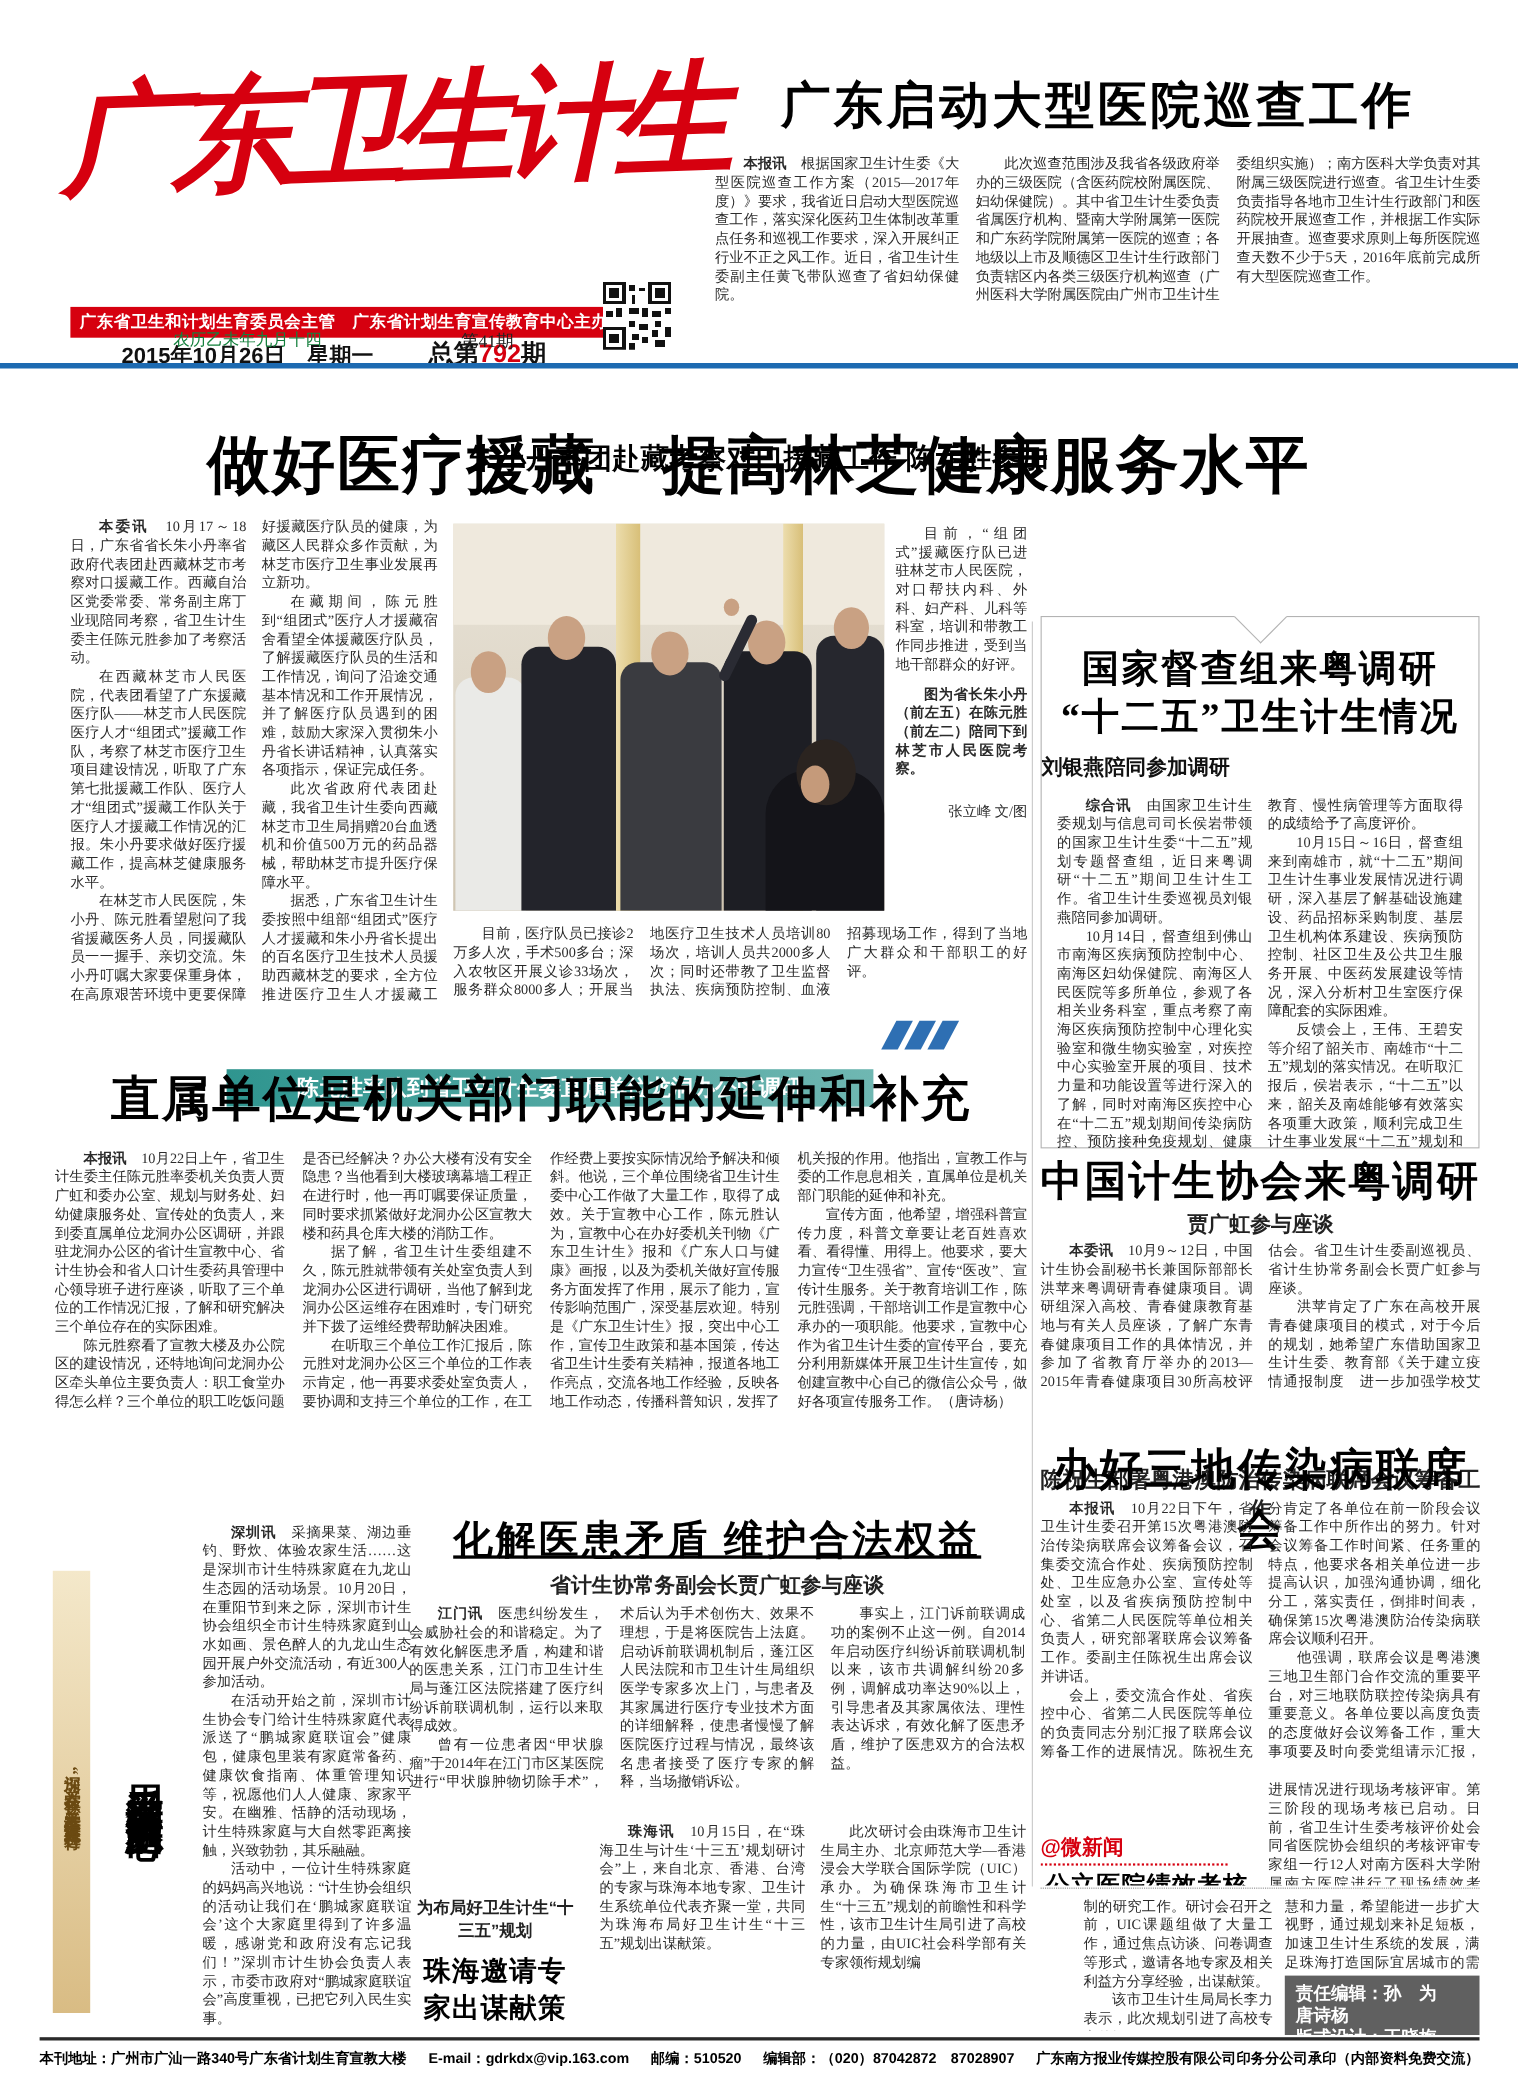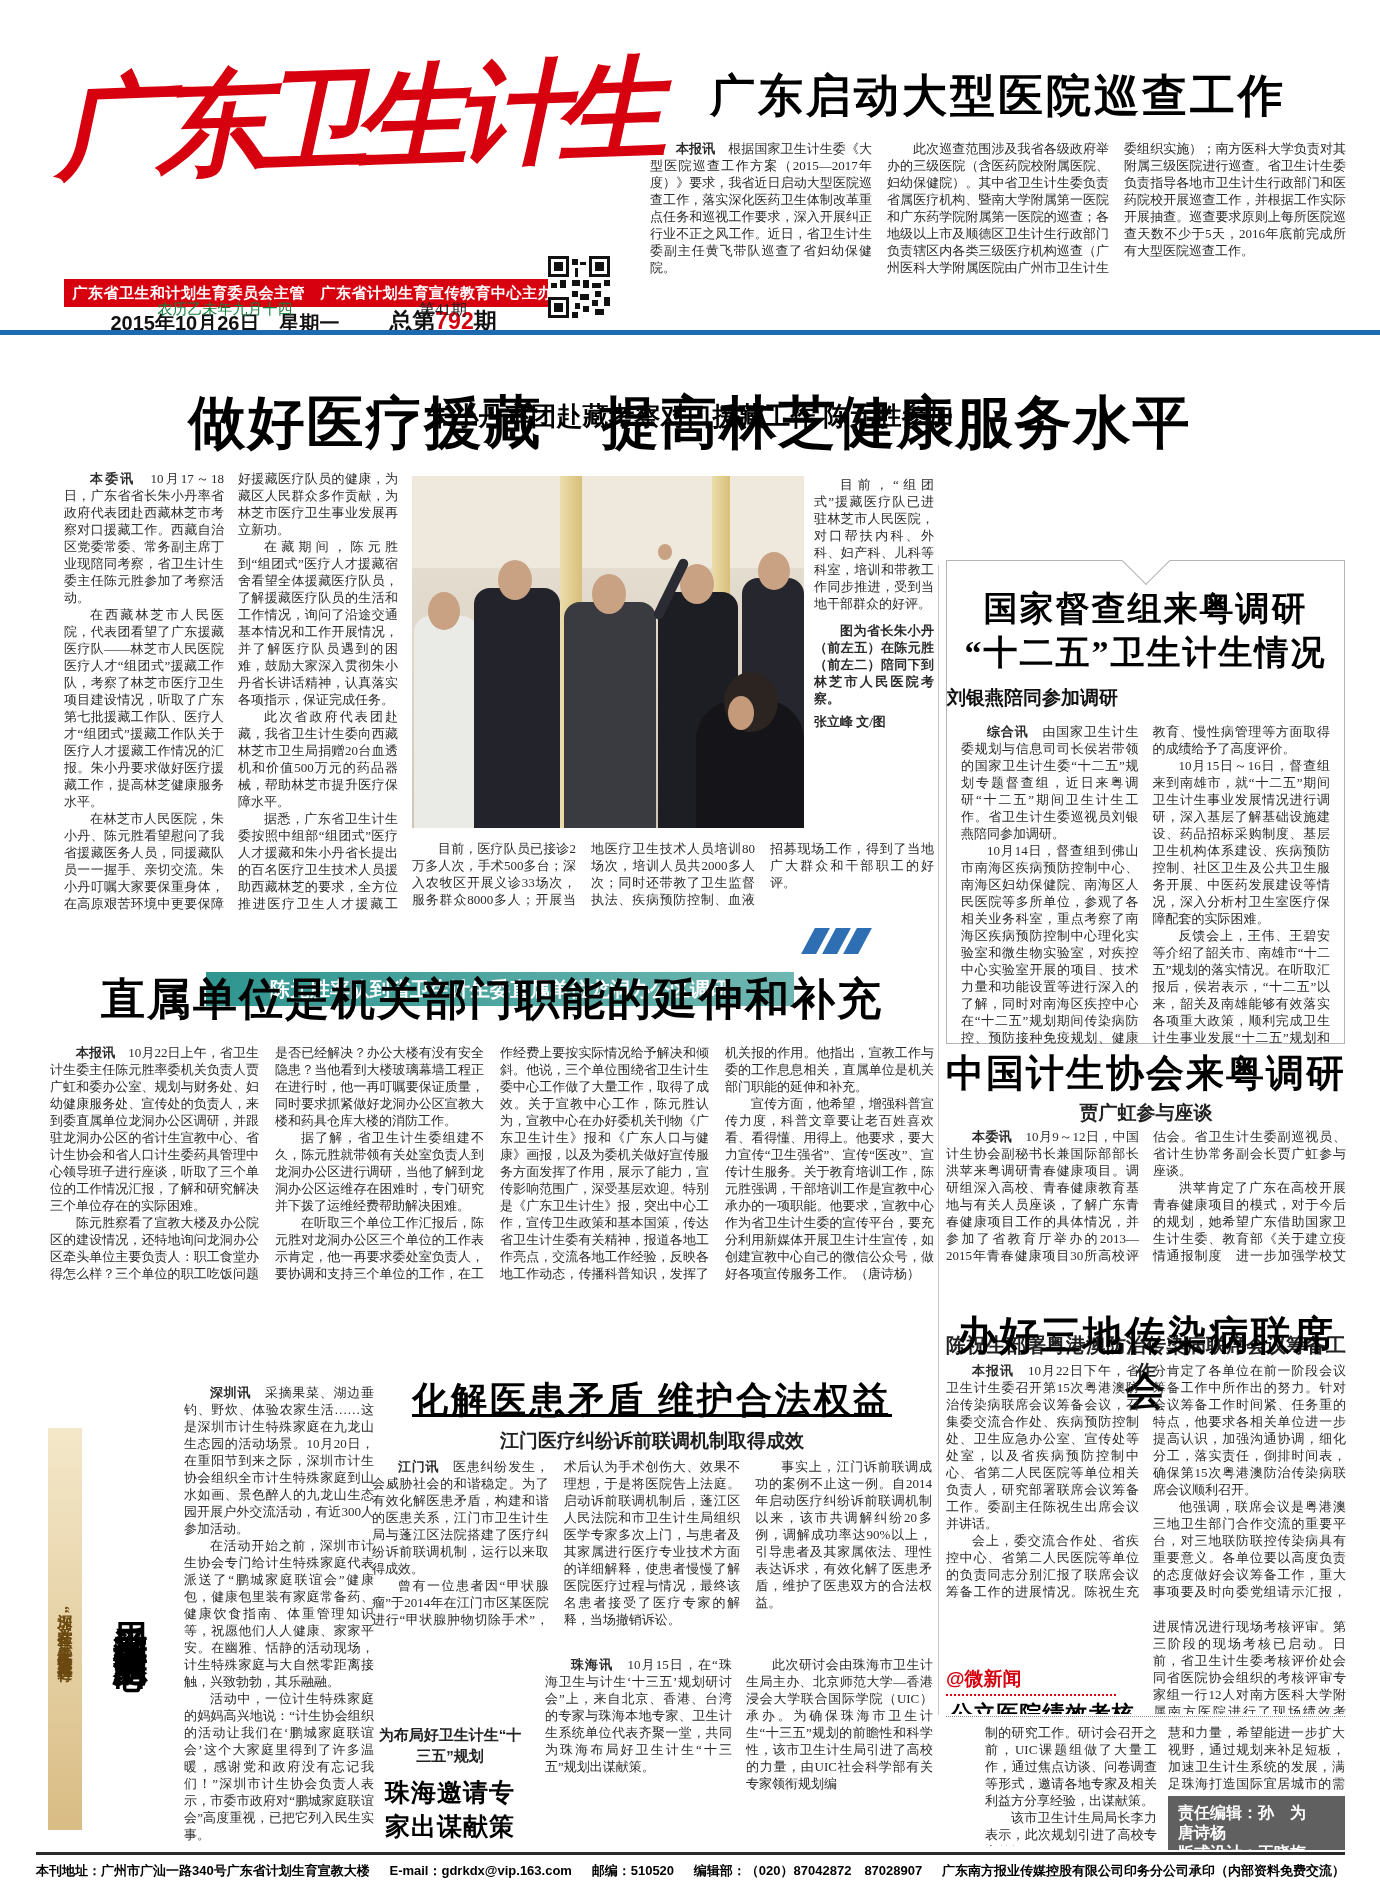--- a/index.html
+++ b/index.html
@@ -38,21 +38,21 @@
   .kicker{left:0;top:351px;width:1380px;font-size:26px;font-weight:bold;text-align:center;color:#000;}
   .mainhead{left:0;top:385px;width:1380px;font-size:57px;letter-spacing:2px;text-align:center;}
   .lead-left{left:64px;top:470px;width:334px;height:456px;}
   .photo{left:412px;top:476px;width:392px;height:352px;background:linear-gradient(180deg,#e9e4d8 0%,#ddd5c6 55%,#cfc5b2 100%);overflow:hidden;}
   .ph-band{position:absolute;left:0;top:0;width:100%;height:92px;background:#efe9dd;}
   .ph-pillar{position:absolute;top:0;bottom:0;background:linear-gradient(90deg,#ecddad,#d8bf78);}
   .fig{position:absolute;bottom:0;border-radius:16px 16px 0 0;}
   .head{position:absolute;border-radius:50%;background:#c9a183;}
   .lead-right{left:814px;top:476px;width:120px;height:352px;}
   .caption{font-weight:bold;margin-top:10px;}
-  .credit{font-weight:bold;margin-top:6px;text-align:left;}
+  .credit{font-weight:normal;margin-top:22px;text-align:right;}
   .lead-below{left:412px;top:840px;width:522px;height:84px;}
   
   .banner{left:206px;top:924px;width:588px;height:34px;line-height:34px;text-align:center;color:#fff;
           font-size:20px;font-weight:bold;background:linear-gradient(90deg,#2f958f,#6fb7b2);}
   .arrows{left:802px;top:928px;display:flex;}
   .arrow{width:15px;height:26px;background:#2e6fb3;transform:skewX(-28deg);margin-left:6px;}
   .du-head{left:50px;top:970px;width:884px;font-size:44px;letter-spacing:2px;text-align:center;}
   .du-body{left:50px;top:1044px;width:884px;height:320px;}
   
   .vrule{left:938px;top:565px;width:1px;height:1150px;background:#c8c8c8;}
@@ -262,21 +262,21 @@
   <div class="abs sz-strip">深圳“爱在金秋”关爱计生特殊家庭正在进行</div>
   <div class="abs sz-vhead hl-serif">用爱滋润计生特殊家庭的心田</div>
   <div class="abs sz-body bodytext">
     <p><b class="lead-b">深圳讯</b><span>　采摘果菜、湖边垂钓、野炊、体验农家生活……这是深圳市计生特殊家庭在九龙山生态园的活动场景。10月20日，在重阳节到来之际，深圳市计生协会组织全市计生特殊家庭到山水如画、景色醉人的九龙山生态园开展户外交流活动，有近300人参加活动。</span></p>
     <p>在活动开始之前，深圳市计生协会专门给计生特殊家庭代表派送了“鹏城家庭联谊会”健康包，健康包里装有家庭常备药、健康饮食指南、体重管理知识等，祝愿他们人人健康、家家平安。在幽雅、恬静的活动现场，计生特殊家庭与大自然零距离接触，兴致勃勃，其乐融融。</p>
     <p>活动中，一位计生特殊家庭的妈妈高兴地说：“计生协会组织的活动让我们在‘鹏城家庭联谊会’这个大家庭里得到了许多温暖，感谢党和政府没有忘记我们！”深圳市计生协会负责人表示，市委市政府对“鹏城家庭联谊会”高度重视，已把它列入民生实事。</p>
     <p>据悉，深圳市计生协自2013年成立计生特殊家庭自助互助平台——“鹏城家庭联谊会”以来，每年组织近百场次丰富多彩的活动，让计生特殊家庭走出家门、融入社会，用爱滋润计生特殊家庭的心田，帮助他们树立起生活的信心，认识更多的朋友。（朱丽婵）</p>
   </div>
 
   <div class="abs jm-head hl-serif">化解医患矛盾 维护合法权益</div>
-  <div class="abs jm-sub">江门医疗纠纷诉前联调机制取得成效</div>
+  <div class="abs jm-sub">省计生协常务副会长贾广虹参与座谈</div>
   <div class="abs jm-body bodytext cols3">
     <p><b class="lead-b">江门讯</b><span>　医患纠纷发生，会威胁社会的和谐稳定。为了有效化解医患矛盾，构建和谐的医患关系，江门市卫生计生局与蓬江区法院搭建了医疗纠纷诉前联调机制，运行以来取得成效。</span></p>
     <p>曾有一位患者因“甲状腺瘤”于2014年在江门市区某医院进行“甲状腺肿物切除手术”，术后认为手术创伤大、效果不理想，于是将医院告上法庭。启动诉前联调机制后，蓬江区人民法院和市卫生计生局组织医学专家多次上门，与患者及其家属进行医疗专业技术方面的详细解释，使患者慢慢了解医院医疗过程与情况，最终该名患者接受了医疗专家的解释，当场撤销诉讼。</p>
     <p>事实上，江门诉前联调成功的案例不止这一例。自2014年启动医疗纠纷诉前联调机制以来，该市共调解纠纷20多例，调解成功率达90%以上，引导患者及其家属依法、理性表达诉求，有效化解了医患矛盾，维护了医患双方的合法权益。</p>
 
   </div>
 
   <div class="abs zh-box">
     <div class="zh-k sans">为布局好卫生计生“十三五”规划</div>
     <div class="zh-h hl-serif">珠海邀请专家出谋献策</div>

